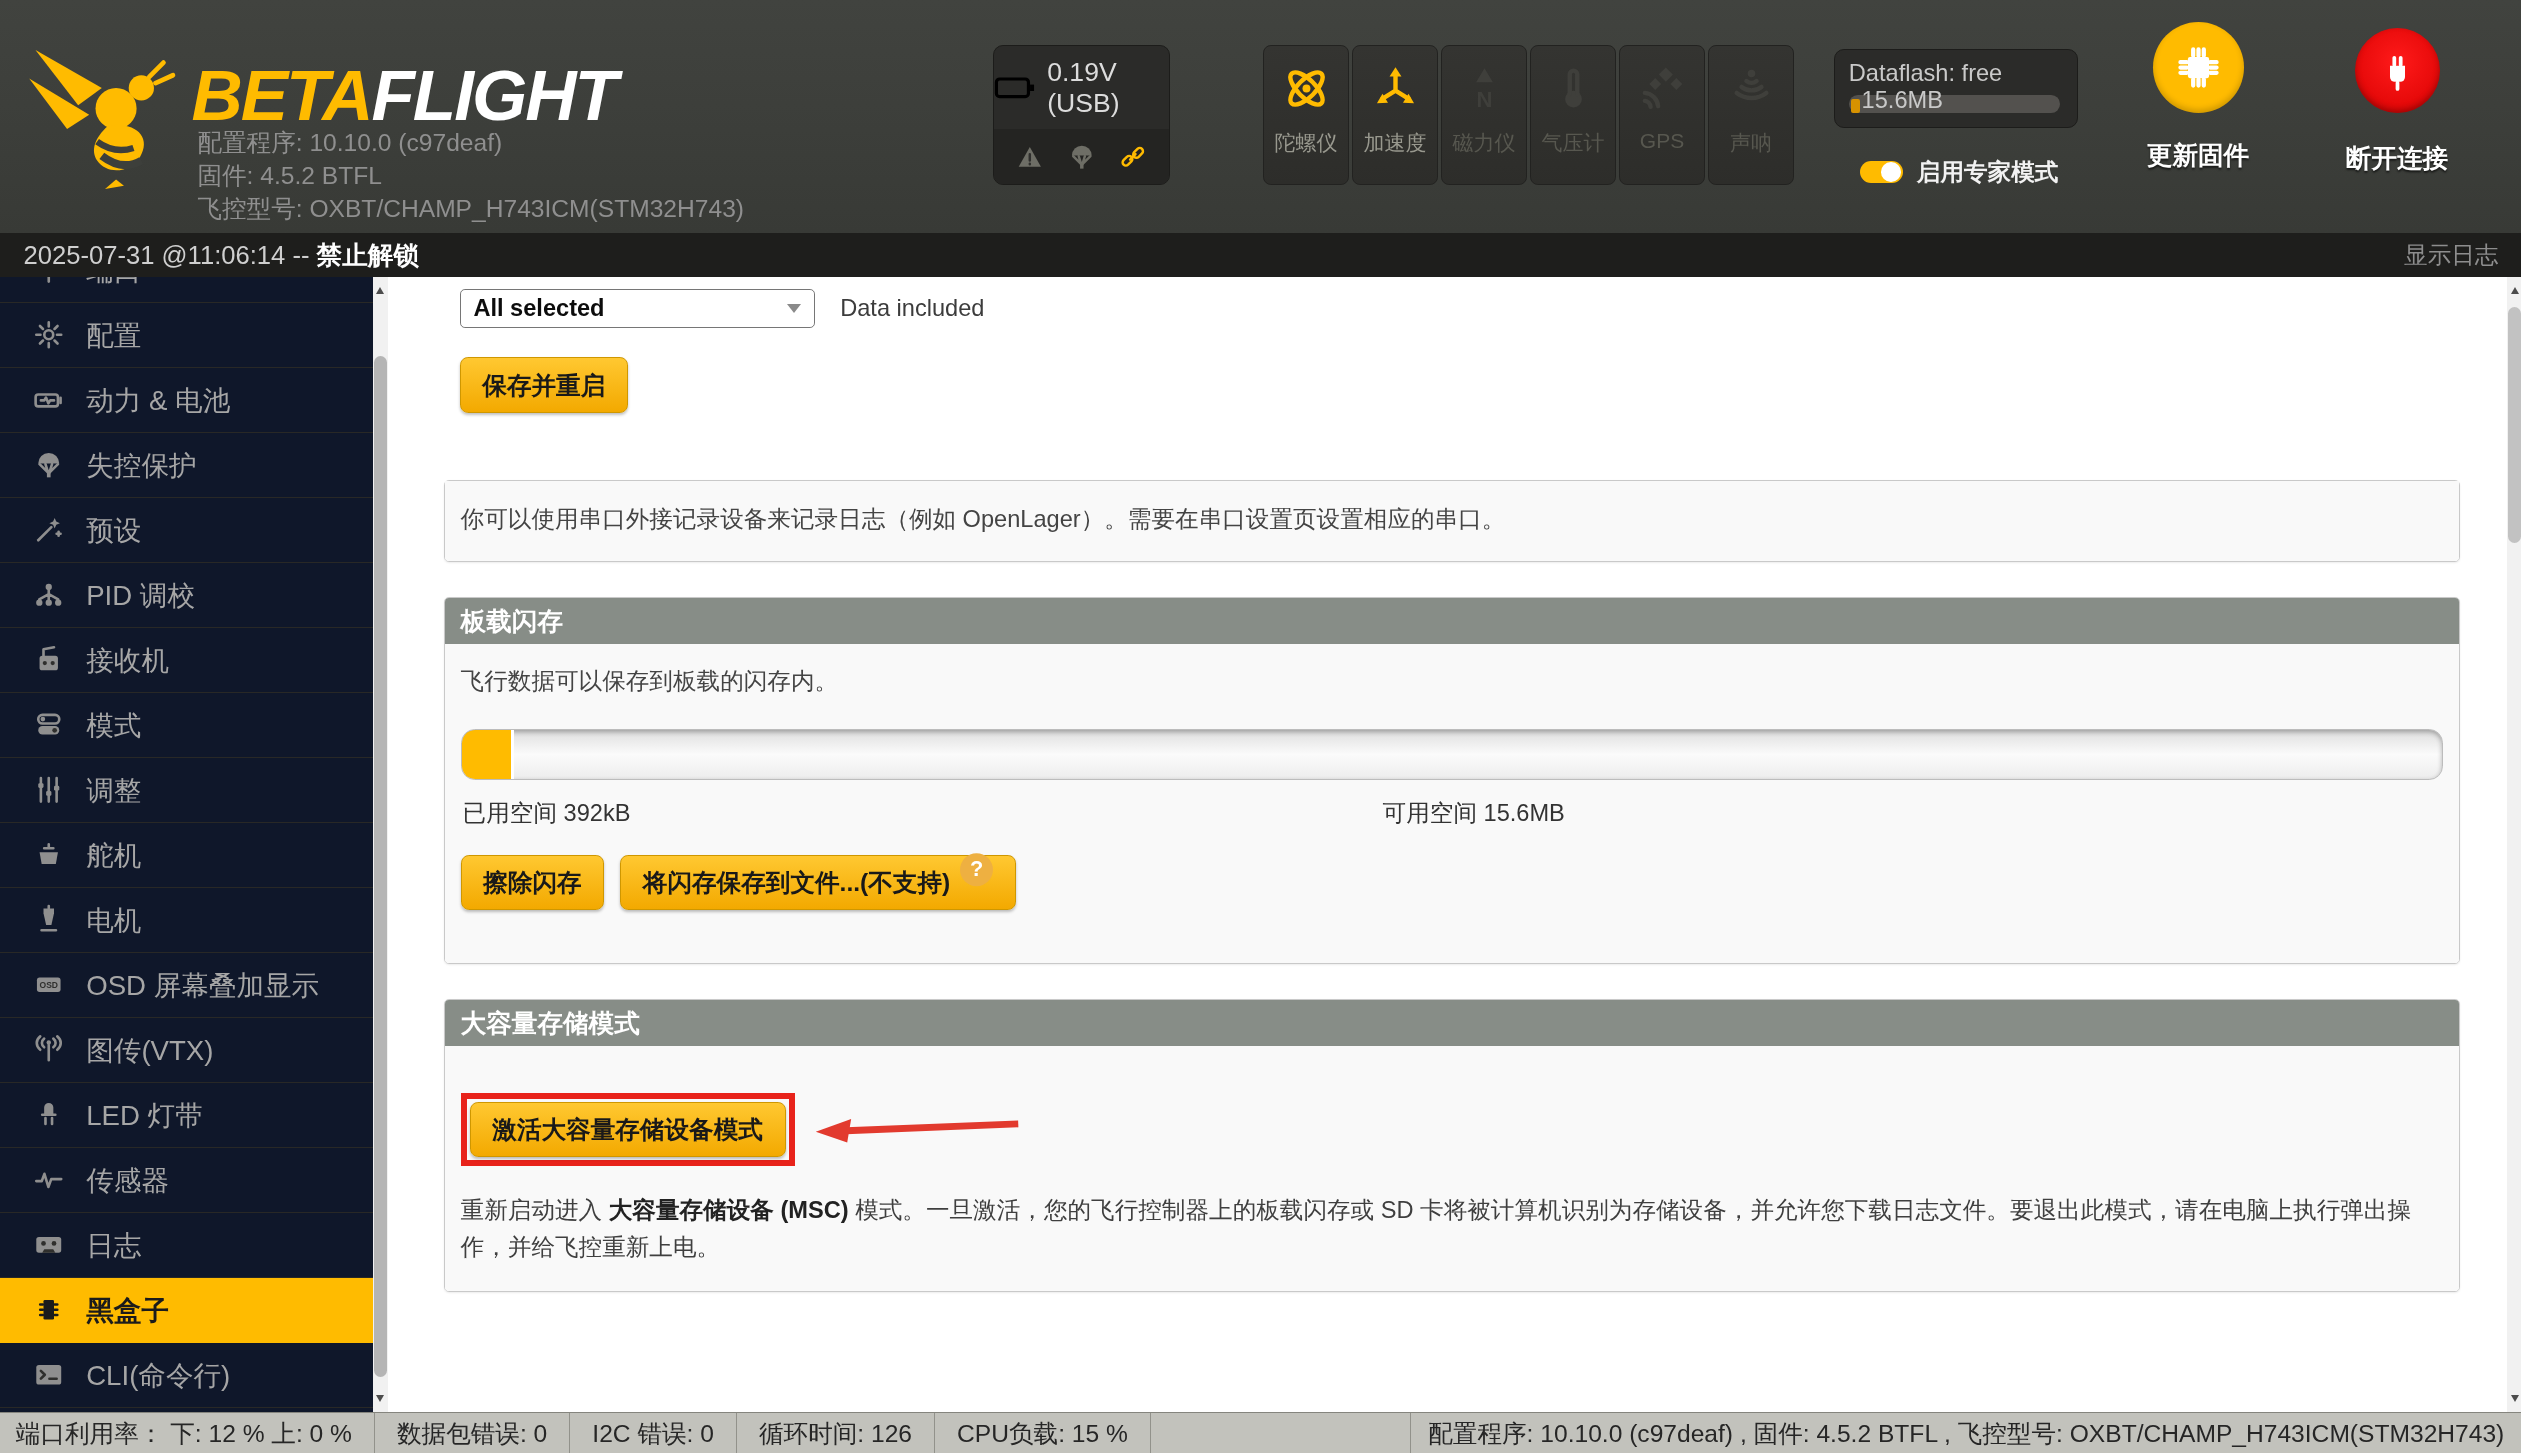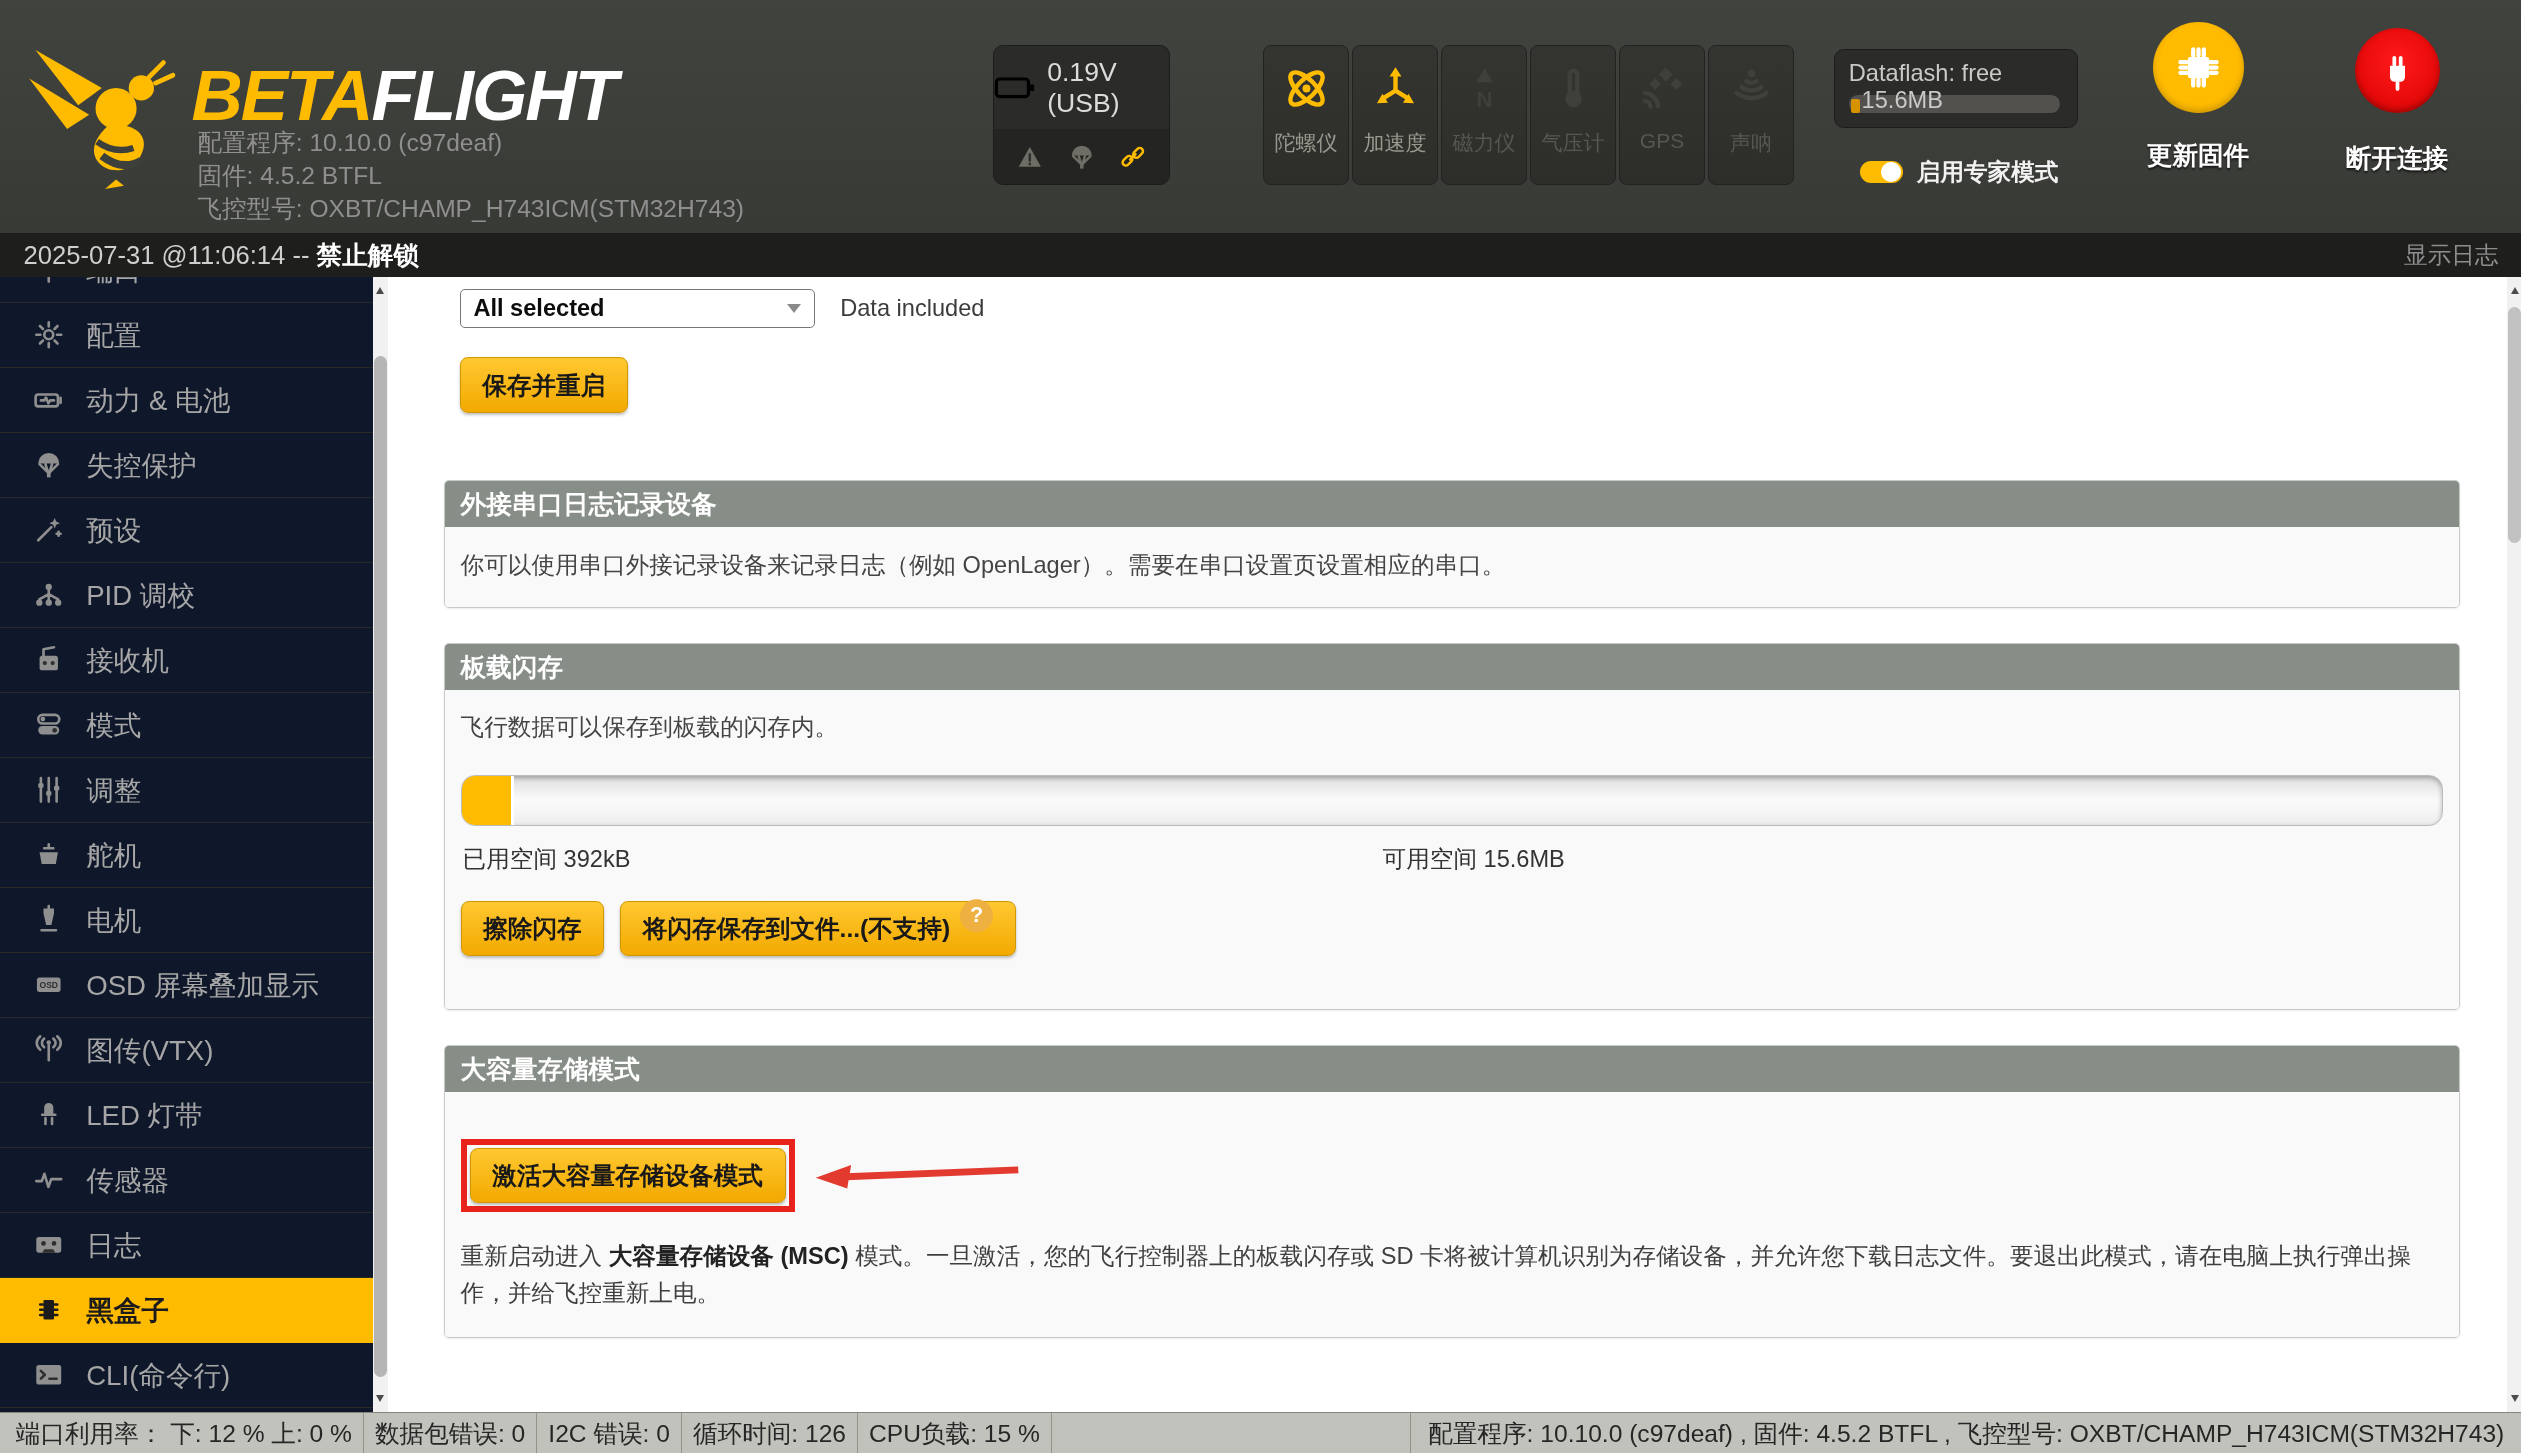--- a/index.html
+++ b/index.html
@@ -109,21 +109,21 @@
   .notes{margin-top:27.6px;line-height:36px;color:#444;}
 
   .msc-wrap{display:flex;align-items:center;margin-top:25.6px;}
   .red-box{border:6.9px solid #e8231b;border-radius:0;padding:3px;display:inline-block;}
   .arrow-svg{margin-left:7.9px;width:231px;height:31.5px;}
   .msc-desc{margin-top:25.6px;color:#3f3f3f;line-height:37px;}
   .msc-desc b{color:#222;}
 
   
   .bottombar{height:41px;flex:0 0 41px;background:#c2c2bc;border-top:1px solid #85857e;display:flex;align-items:stretch;font-size:24.6px;color:#262626;}
-  .bseg{display:flex;align-items:center;padding:0 11px;border-right:1px solid #92928b;white-space:nowrap;}
+  .bseg{display:flex;align-items:center;padding:0 22px;border-right:1px solid #92928b;white-space:nowrap;}
   .bseg:first-child{padding-left:15.8px;}
   .bspacer{flex:1;}
   .bright{display:flex;align-items:center;padding:0 17.7px;border-left:1px solid #92928b;white-space:nowrap;}
 
   
   svg.ic *{stroke:currentColor;fill:none;stroke-width:2;stroke-linecap:round;stroke-linejoin:round;}
   svg.ic .f{fill:currentColor;stroke:none;}
   svg.ic .hole{fill:#2f2f2d;stroke:none;}
   svg.ic .holes{stroke:#2f2f2d;fill:none;}
   svg.ic text{stroke:none;fill:currentColor;text-anchor:middle;font-family:"Liberation Sans",sans-serif;}
@@ -438,21 +438,20 @@
         <div class="selectbox">
           <span class="val">All selected</span>
           <div class="tri-sel"></div>
         </div>
         <span class="ctl-label">Data included</span>
       </div>
 
       <button class="ybtn save-btn">保存并重启</button>
 
       <section class="section first">
-        <div class="sec-header">外接串口日志记录设备</div>
         <div class="sec-body">你可以使用串口外接记录设备来记录日志（例如 OpenLager）。需要在串口设置页设置相应的串口。</div>
       </section>
 
       <section class="section">
         <div class="sec-header">板载闪存</div>
         <div class="sec-body">
           <div>飞行数据可以保存到板载的闪存内。</div>
 
           <div class="fbar">
             <div class="fbar-fill" style="width: 2.5%;"></div>

